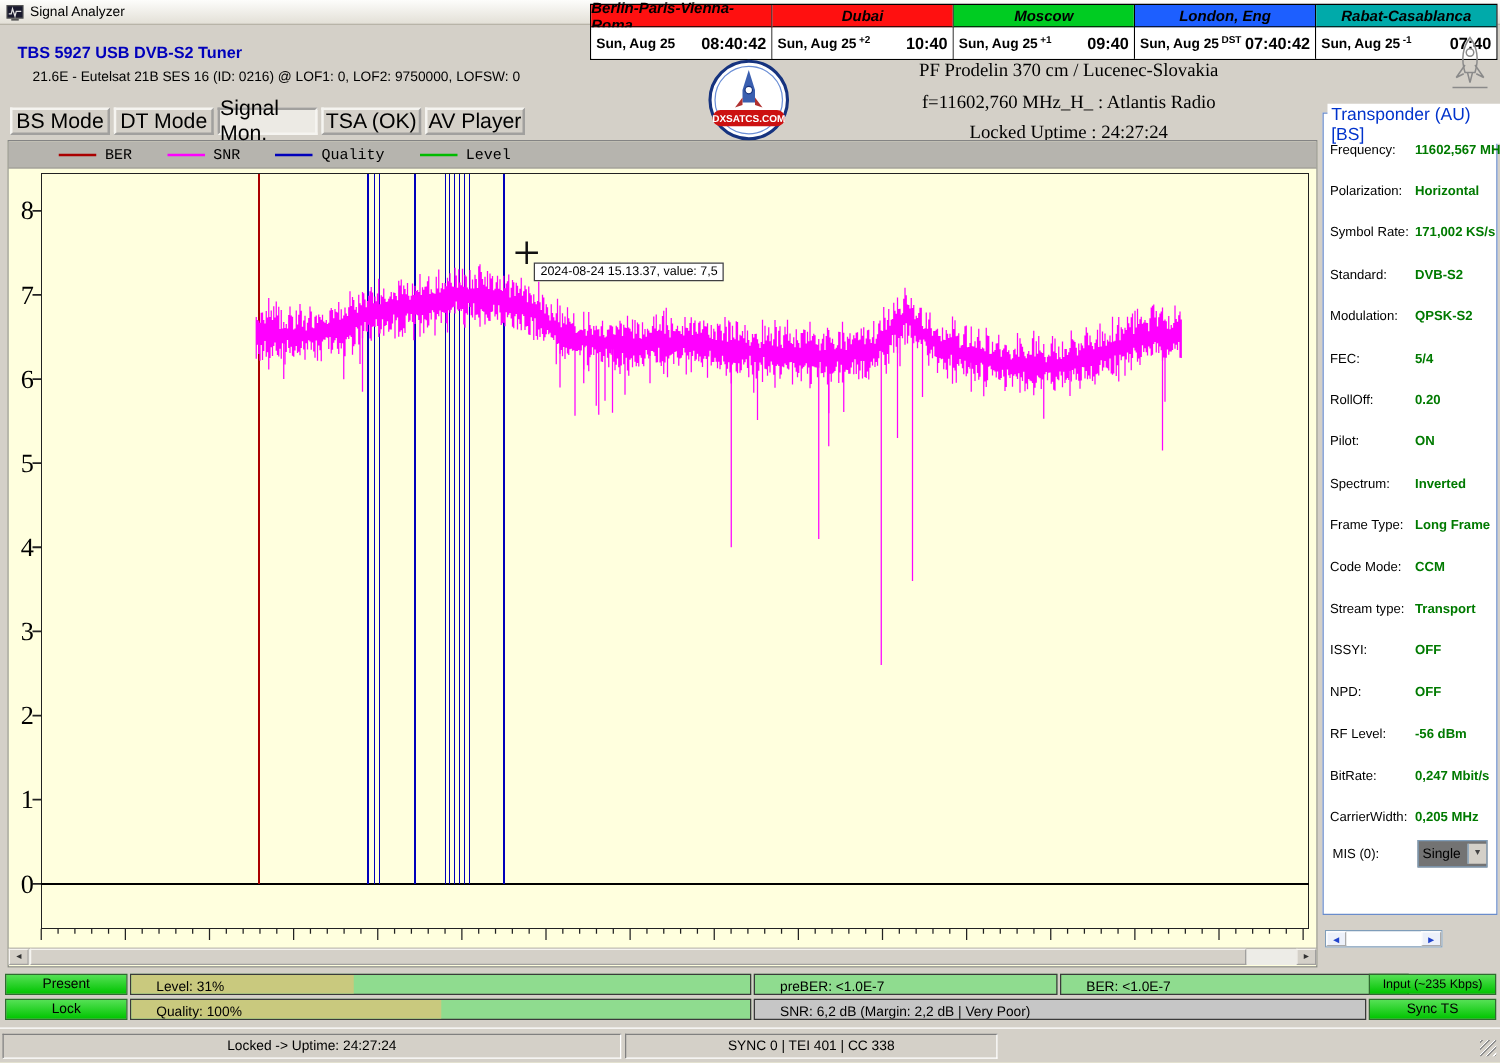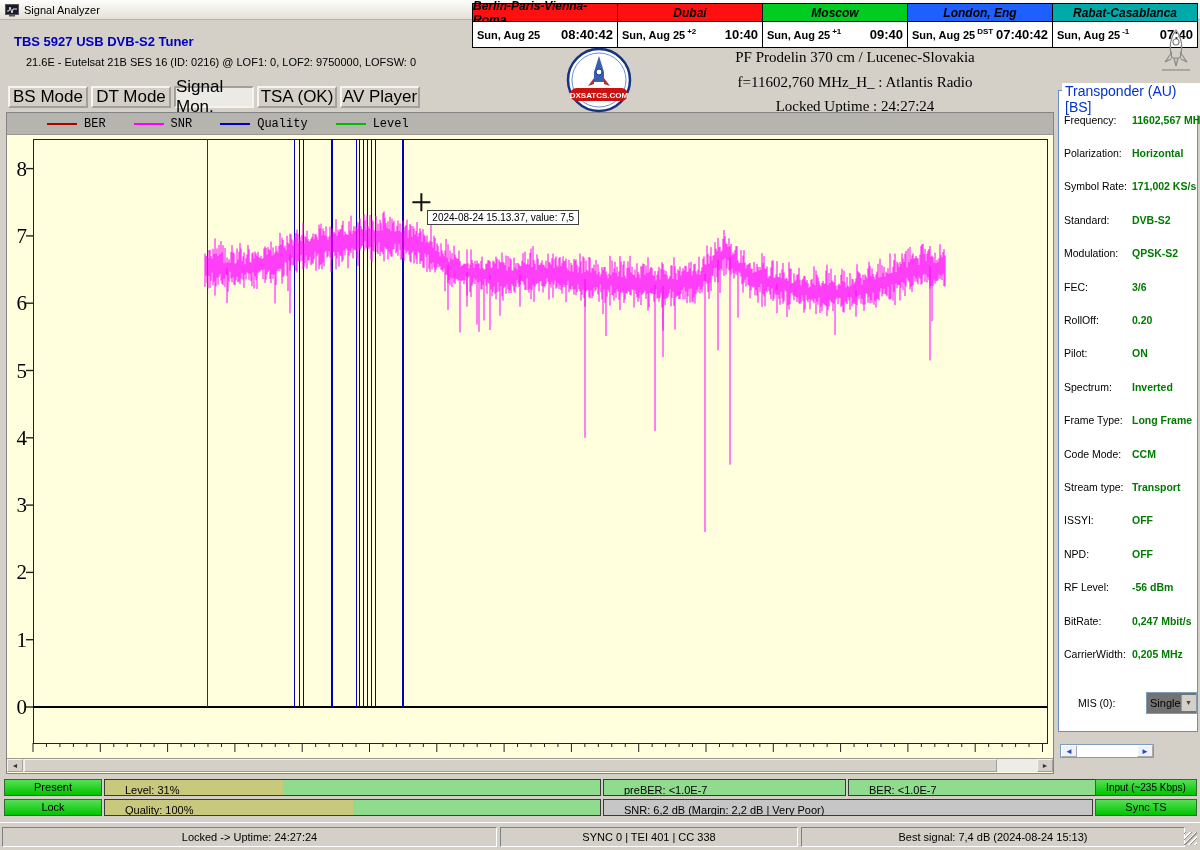--- a/index.html
+++ b/index.html
@@ -60,21 +60,21 @@
   .hs-track { flex:1; background:#EDECE7; position:relative; }
   .hs-thumb { position:absolute; left:1px; top:0; bottom:0; width:96%; background:#D4D0C8; border:1px outset #F5F4F0; }
   
   .tpanel { position:absolute; left:1058px; top:90px; width:140px; height:642px;
     background:#FFF; border:1px solid #6A8CCB; padding-top:12px; z-index:1; }
   .tpanel-title { position:absolute; left:1062px; top:83px; background:#FFF; padding:0 3px;
     color:#0033CC; font-size:14px; z-index:2; }
   .trow { height:33.4px; display:flex; align-items:center; padding:0 5px; }
   .tlabel { width:68px; font-size:10.5px; flex:none; }
   .tvalue { font-size:10.5px; font-weight:bold; color:#007A00; white-space:nowrap; }
-  .mis-row { height:24px; display:flex; align-items:center; padding:0 19px; margin-top:20px; }
+  .mis-row { height:24px; display:flex; align-items:center; padding:0 7px; margin-top:0; }
   .mis-select { margin-left:auto; width:62px; height:22px; background:#737373; border:1px solid #7F9DB9;
     display:flex; align-items:center; font-size:11px; padding-left:3px; }
   .mis-arrow { margin-left:auto; width:15px; height:16px; background:#D4D0C8; border-left:1px solid #7F9DB9;
     display:flex; align-items:center; justify-content:center; font-size:7px; color:#444; }
   .mini-scroll { position:absolute; left:1060px; top:744px; width:94px; height:14px;
     display:flex; border:1px solid #7F9DB9; background:#FFF; }
   .ms-btn { width:16px; font-size:8px; color:#2244CC; display:flex; align-items:center; justify-content:center;
     background:#EDF1FA; border:1px outset #FFF; }
   .ms-track { flex:1; }
   
@@ -349,21 +349,21 @@
   <div class="trow">
     <span class="tlabel">Standard:</span>
     <span class="tvalue">DVB-S2</span>
   </div>
   <div class="trow">
     <span class="tlabel">Modulation:</span>
     <span class="tvalue">QPSK-S2</span>
   </div>
   <div class="trow">
     <span class="tlabel">FEC:</span>
-    <span class="tvalue">3/6</span>
+    <span class="tvalue">5/4</span>
   </div>
   <div class="trow">
     <span class="tlabel">RollOff:</span>
     <span class="tvalue">0.20</span>
   </div>
   <div class="trow">
     <span class="tlabel">Pilot:</span>
     <span class="tvalue">ON</span>
   </div>
   <div class="trow">
@@ -435,15 +435,14 @@
   <span>Quality: 100%</span>
 </div>
 <div class="bar silver" style="left:603px; top:799px; width:490px;">
   <span>SNR: 6,2 dB (Margin: 2,2 dB | Very Poor)</span>
 </div>
 <div class="gbox" style="left:1095px; top:799px; width:102px;">Sync TS</div>
 
 <div class="statusbar">
   <div class="sb-cell" style="left:2px; width:495px;">Locked -&gt; Uptime: 24:27:24</div>
   <div class="sb-cell" style="left:500px; width:298px;">SYNC 0 | TEI 401 | CC 338</div>
-  <div class="sb-cell" style="left:801px; width:384px;">Best signal: 7,4 dB (2024-08-24 15:13)</div>
   <div class="grip"></div>
 </div>
 
 </body></html>

